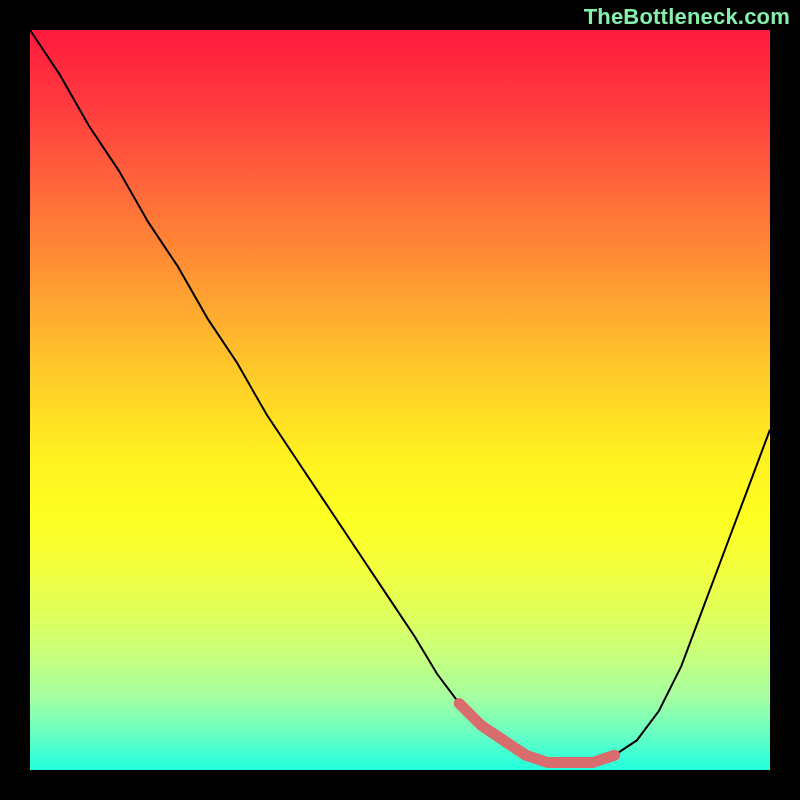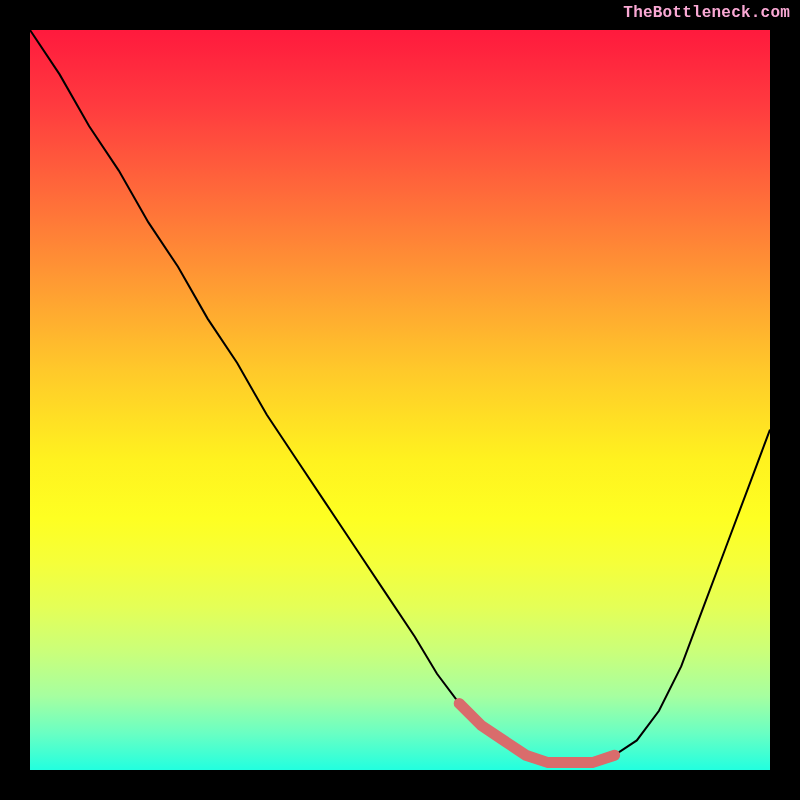--- a/index.html
+++ b/index.html
@@ -38,25 +38,24 @@
       #caff7a 84%,
       #a6ffa0 90%,
       #6affc3 95%,
       #22ffdf 100%
     );
   }
   .watermark {
     position: absolute;
     top: 4px;
     right: 10px;
-    font-size: 16px;
+    font-size: 22px;
     font-weight: 600;
-    color: #f9a8d4;
+    color: #86efac;
     letter-spacing: 0.2px;
-    font-family: Liberation Mono, monospace;
   }
   svg.overlay {
     position: absolute;
     left: 30px;
     top: 30px;
     width: 740px;
     height: 740px;
     overflow: visible;
   }
 </style>

